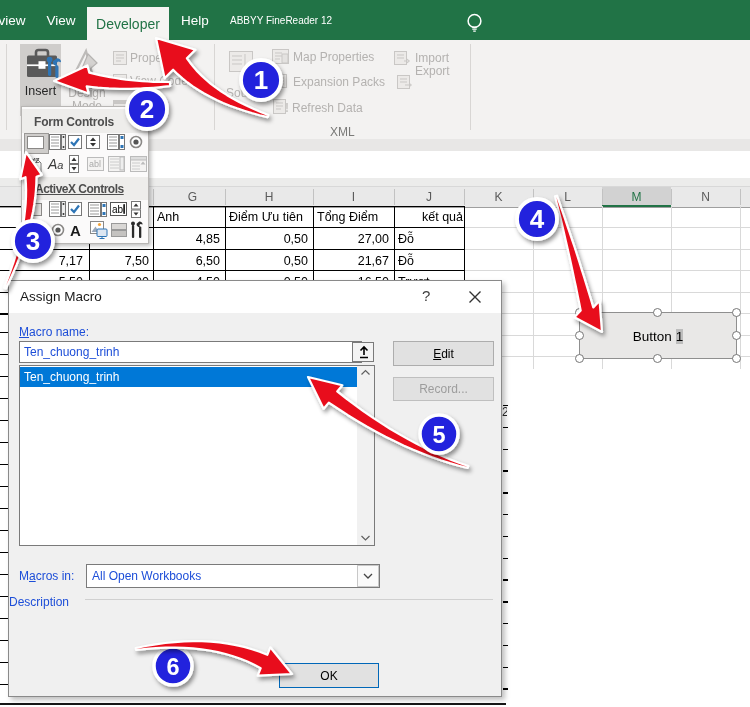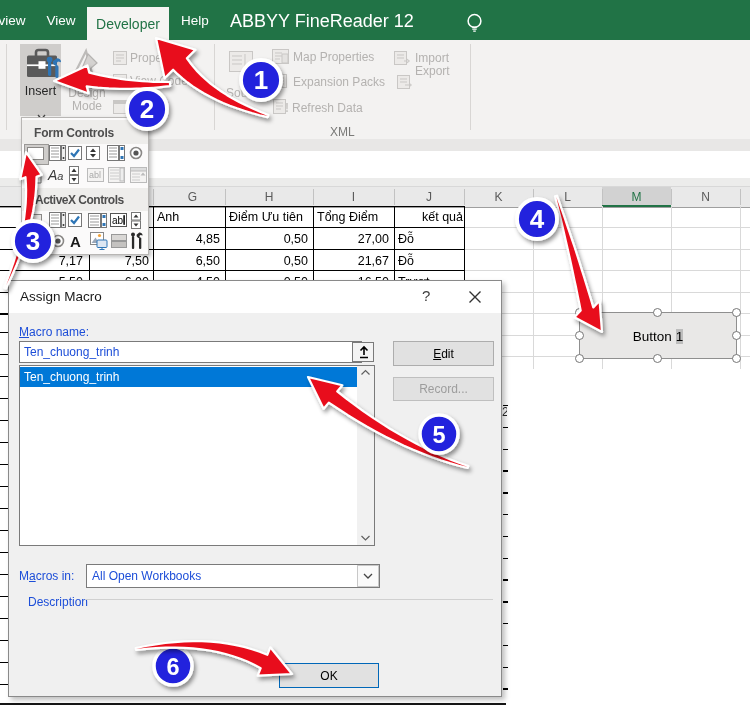--- a/index.html
+++ b/index.html
@@ -17,21 +17,21 @@
   .gico{position:absolute;}
   
   #sheet{left:0;top:186px;width:750px;height:521px;background:#fff;}
   #colhead{position:absolute;left:0;top:0;width:750px;height:20px;background:#e9e9e9;border-bottom:1px solid #9f9f9f;border-top:1px solid #d8d8d8;box-sizing:content-box;}
   .hletter{position:absolute;top:0;height:20px;line-height:21px;text-align:center;font-size:12px;color:#5a5a5a;}
   .hline{position:absolute;top:2px;height:16px;width:1px;background:#c2c2c2;}
   .grid{position:absolute;background:#d9d9d9;}
   .blk{position:absolute;background:#000;}
   .cell{position:absolute;font-size:12.5px;color:#000;white-space:nowrap;}
   
-  #panel{left:21px;top:117px;width:126px;height:136px;background:#fbfafa;border:1px solid #b8b6b4;
+  #panel{left:21px;top:106px;width:126px;height:136px;background:#fbfafa;border:1px solid #b8b6b4;
          box-shadow:2px 2px 4px rgba(0,0,0,0.25);}
   .phead{position:absolute;left:0;width:126px;background:#eeedeb;color:#4e4e4e;font-weight:bold;font-size:12px;letter-spacing:-0.2px;}
   
   #btn1{left:579px;top:312px;width:158px;height:47px;background:#e9e8e7;border:1px solid #8f8f8f;
         box-sizing:border-box;text-align:center;line-height:47px;font-size:13.5px;color:#000;}
   .handle{position:absolute;width:9px;height:9px;border-radius:50%;background:#fff;border:1px solid #767676;box-sizing:border-box;}
   
   #dlg{left:8px;top:280px;width:494px;height:417px;background:#f0f0f0;border:1px solid #8a8a8a;
        box-sizing:border-box;box-shadow:3px 3px 5px rgba(0,0,0,0.25);}
   #dlgtitle{position:absolute;left:0;top:0;width:100%;height:32px;background:#fff;}
@@ -42,21 +42,21 @@
         text-align:center;font-size:12px;color:#000;}
   .dlbl{position:absolute;font-size:12px;color:#1d4ed8;white-space:nowrap;}
   u{text-decoration:underline;}
 </style></head>
 <body>
 
 <div class="abs" id="topbar">
   <span class="tab" style="left:-3px;width:30px;">view</span>
   <span class="tab" style="left:40px;width:42px;">View</span>
   <span class="tab" style="left:172px;width:46px;">Help</span>
-  <span class="tab" style="left:230px;font-size:18px;">ABBYY FineReader 12</span>
+  <span class="tab" style="left:230px;font-size:10px;">ABBYY FineReader 12</span>
   <svg class="abs" style="left:465px;top:13px;" width="19" height="21" viewBox="0 0 19 21">
     <circle cx="9.5" cy="8" r="6.4" fill="none" stroke="#fff" stroke-width="1.5"></circle>
     <path d="M7 14.2 L12 14.2 M7.3 16.2 L11.7 16.2 M8.2 18.2 L10.8 18.2" stroke="#fff" stroke-width="1.3"></path>
   </svg>
 </div>
 <div class="abs" id="devtab">Developer</div>
 
 <div class="abs" id="ribbon">
   <div class="vsep" style="left:6px;"></div>
   <div class="vsep" style="left:214px;"></div>
@@ -260,31 +260,31 @@
   <div class="dbtn" style="left:384px;top:96px;width:101px;height:24px;line-height:23px;color:#9d9d9d;border-color:#bfbfbf;">Record...</div>
 
   <div class="dlbl" style="left:10px;top:288px;">M<u>a</u>cros in:</div>
   <div class="field" style="left:77px;top:283px;width:294px;height:24px;"></div>
   <div class="dlbl" style="left:83px;top:288px;">All Open Workbooks</div>
   <div class="abs" style="left:348px;top:284px;width:22px;height:22px;background:#fafafa;border:1px solid #c8c8c8;box-sizing:border-box;">
     <svg width="20" height="20">
         <path d="M6 8 L10 12 L14 8" stroke="#444" fill="none" stroke-width="1.3"></path>
       </svg>
   </div>
-  <div class="dlbl" style="left:19px;top:314px;">Description</div>
+  <div class="dlbl" style="left:0;top:314px;">Description</div>
   <div class="abs" style="left:76px;top:318px;width:408px;height:1px;background:#d0d0d0;"></div>
 
   <div class="dbtn" style="left:270px;top:382px;width:100px;height:25px;line-height:24px;border:1.5px solid #0067b8;">OK</div>
 </div>
 <div class="abs" style="left:0;top:703px;width:506px;height:2px;background:#151515;"></div>
 <div class="abs" style="left:502px;top:405px;width:5px;height:12px;overflow:hidden;font-size:12px;color:#222;">2</div>
 
 <div class="abs" id="panel">
   <div class="phead" style="top:2px;height:24px;line-height:26px;"><span style="margin-left:12px;">Form Controls</span></div>
-  <div class="phead" style="top:70px;height:23px;line-height:24px;letter-spacing:-0.5px;"><span style="margin-left:13px;">ActiveX Controls</span></div>
+  <div class="phead" style="top:70px;height:23px;line-height:24px;letter-spacing:-0.5px;"><span style="margin-left:13px;text-decoration:underline;">ActiveX Controls</span></div>
 
   <div class="abs" style="left:2px;top:26px;width:23px;height:19px;background:#cfcdcb;border:1px solid #9a9896;"></div>
   <svg class="abs" style="left:5px;top:29px;" width="17" height="13">
       <rect x="0.5" y="0.5" width="16" height="12" fill="#fff" stroke="#8a8886"></rect>
     </svg>
   <svg class="abs" style="left:27px;top:27px;" width="17" height="16">
       <rect x="0.5" y="0.5" width="11" height="15" fill="#fff" stroke="#777"></rect>
       <path d="M2 3h8M2 6h8M2 9h8M2 12h8" stroke="#999"></path>
       <rect x="12.5" y="0.5" width="4" height="15" fill="#eee" stroke="#777"></rect>
       <circle cx="14.5" cy="3" r="1" fill="#333"></circle>

